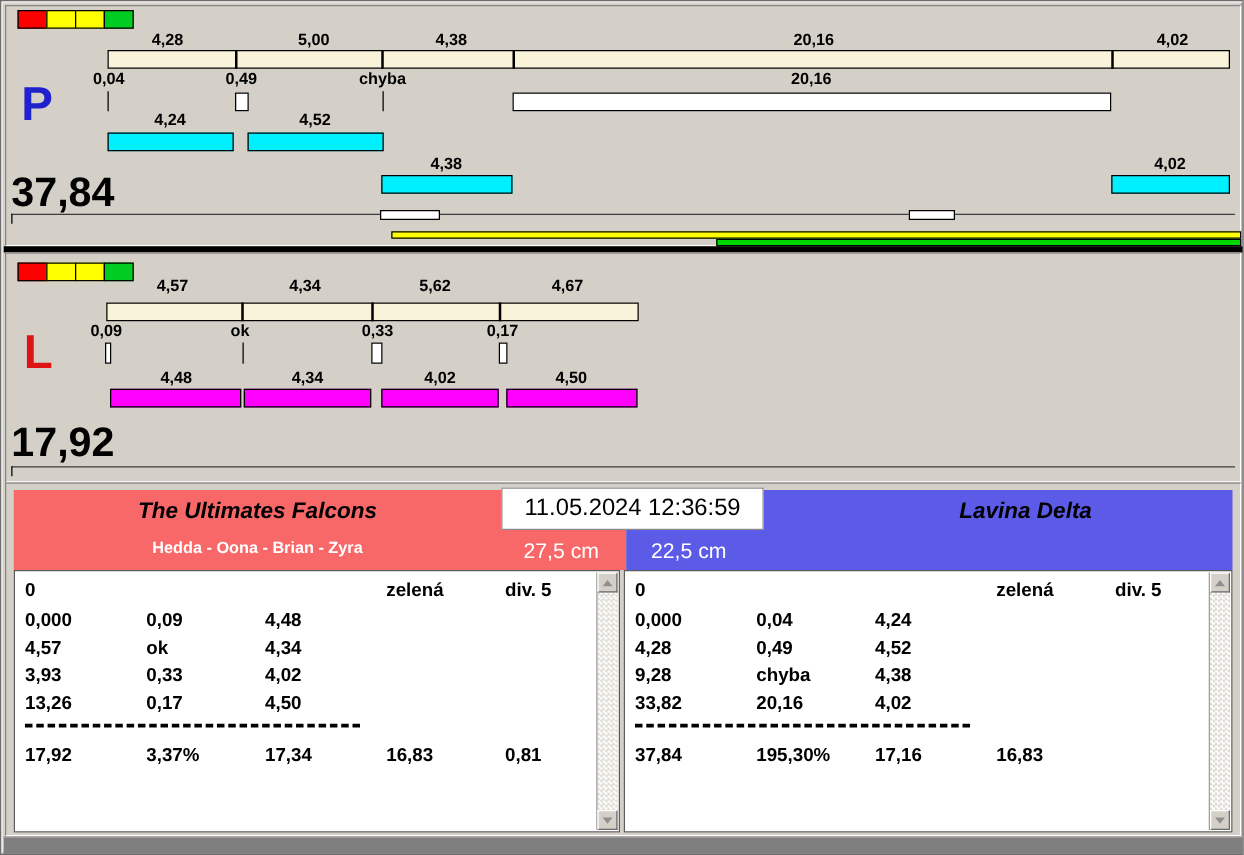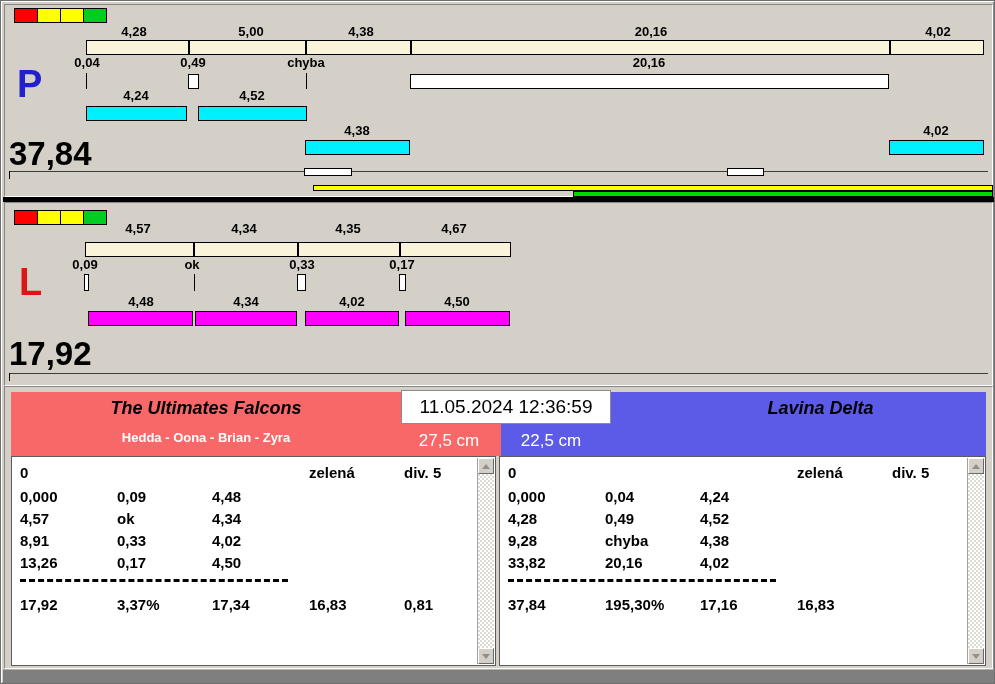--- a/index.html
+++ b/index.html
@@ -107,21 +107,21 @@
 
   <div class="light" style="left: 13px; top: 209px; background-color: rgb(255, 0, 0);"></div>
   <div class="light" style="left: 36px; top: 209px; background-color: rgb(255, 255, 0);"></div>
   <div class="light" style="left: 59px; top: 209px; background-color: rgb(255, 255, 0);"></div>
   <div class="light" style="left: 82px; top: 209px; background-color: rgb(0, 204, 34);"></div>
 
   <div class="lane-letter" style="left: 18px; top: 264px; color: rgb(221, 21, 21);">L</div>
 
   <div class="lbl" style="left:97px;top:221px">4,57</div>
   <div class="lbl" style="left:203px;top:221px">4,34</div>
-  <div class="lbl" style="left:307px;top:221px">4,35</div>
+  <div class="lbl" style="left:307px;top:221px">5,62</div>
   <div class="lbl" style="left:413px;top:221px">4,67</div>
 
   <div class="bar" style="left: 84px; top: 241px; width: 426px; height: 15px; background-color: rgb(248, 243, 217);">
     <div class="seg-div" style="left:107px"></div>
     <div class="seg-div" style="left:211px"></div>
     <div class="seg-div" style="left:313px"></div>
   </div>
 
   <div class="lbl" style="left:44px;top:257px">0,09</div>
   <div class="lbl" style="left:151px;top:257px">ok</div>
@@ -172,21 +172,21 @@
       <span class="cell" style="left:8px">0,000</span>
       <span class="cell" style="left:105px">0,09</span>
       <span class="cell" style="left:200px">4,48</span>
     </div>
     <div class="lrow" style="top:53px">
       <span class="cell" style="left:8px">4,57</span>
       <span class="cell" style="left:105px">ok</span>
       <span class="cell" style="left:200px">4,34</span>
     </div>
     <div class="lrow" style="top:75px">
-      <span class="cell" style="left:8px">8,91</span>
+      <span class="cell" style="left:8px">3,93</span>
       <span class="cell" style="left:105px">0,33</span>
       <span class="cell" style="left:200px">4,02</span>
     </div>
     <div class="lrow" style="top:97px">
       <span class="cell" style="left:8px">13,26</span>
       <span class="cell" style="left:105px">0,17</span>
       <span class="cell" style="left:200px">4,50</span>
     </div>
     <div class="dashes" style="top:122px"></div>
     <div class="lrow" style="top:139px">

